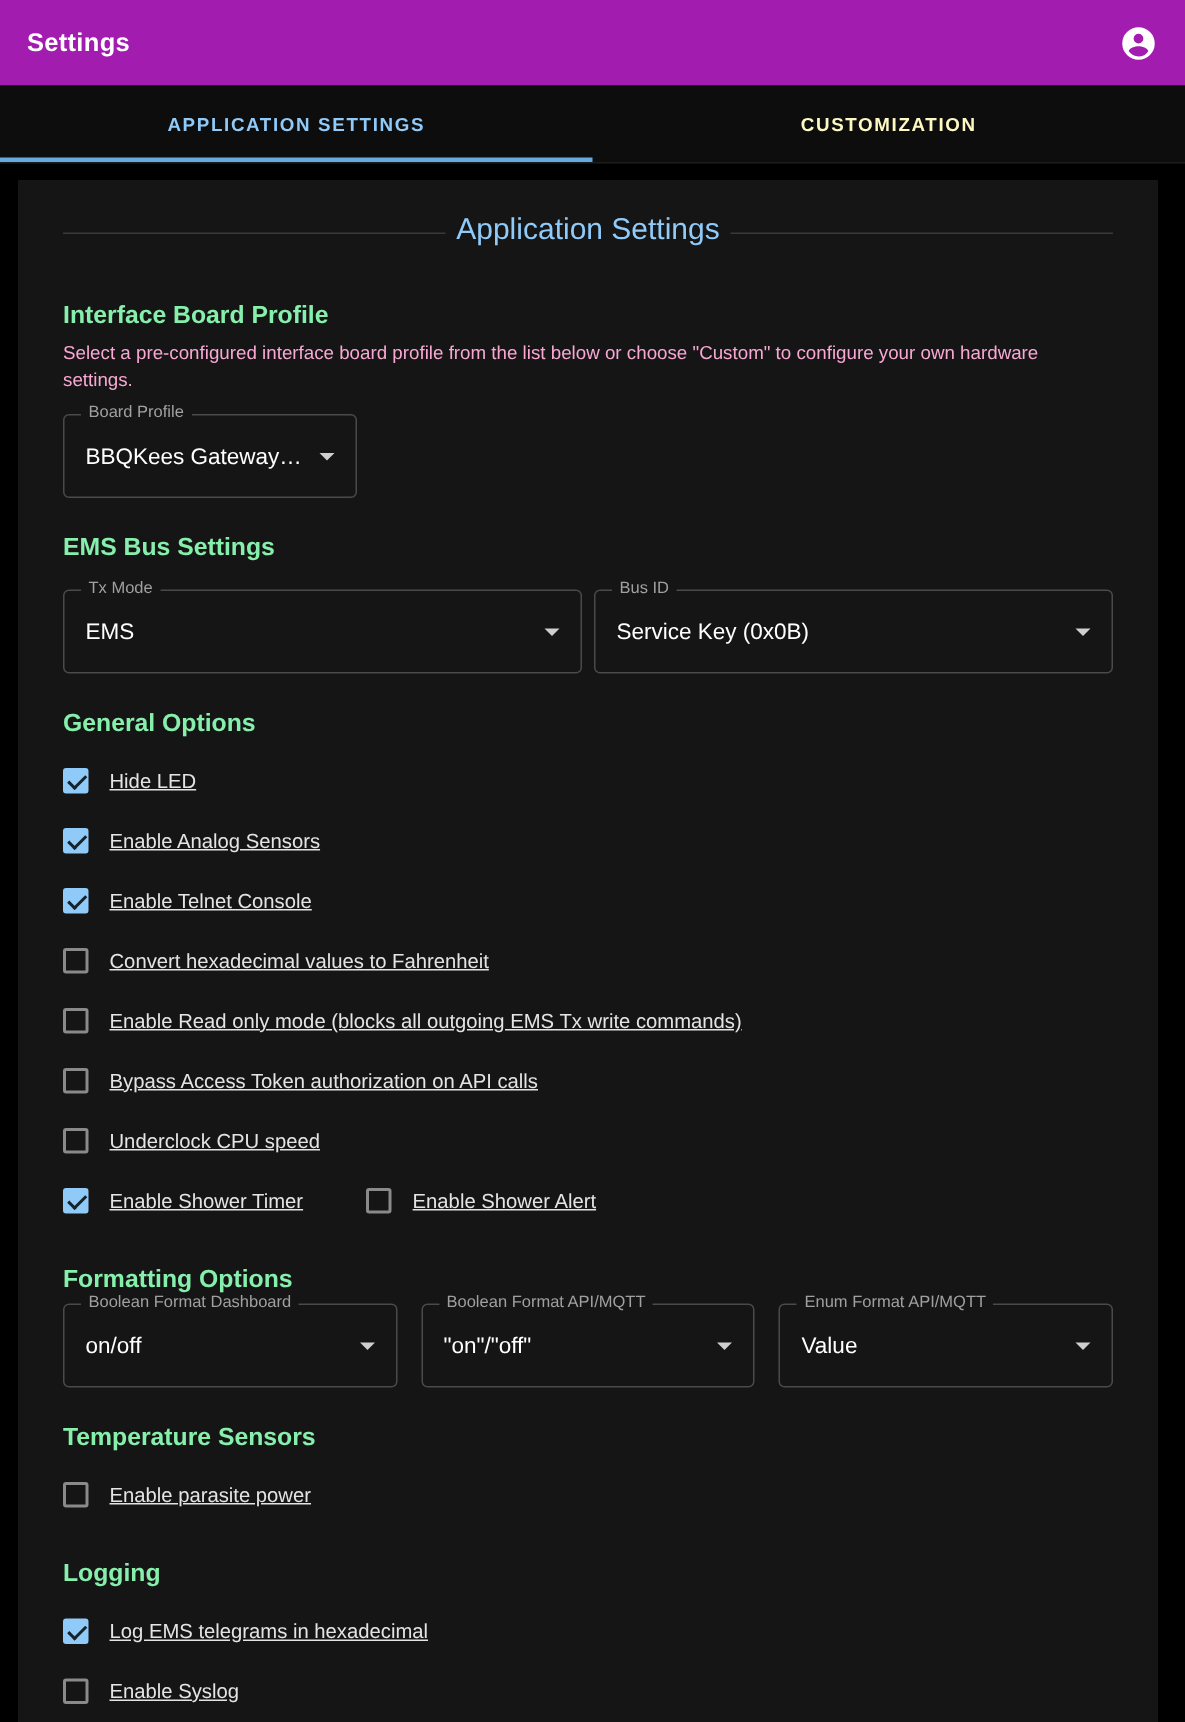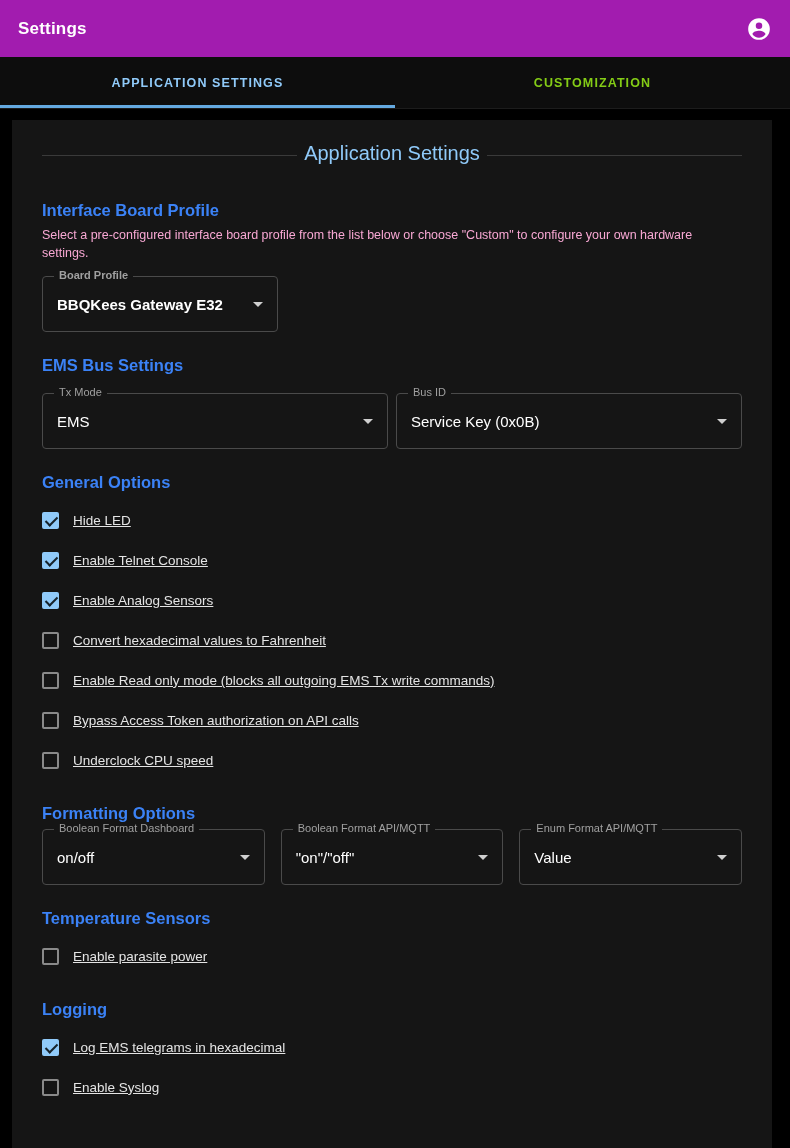--- a/index.html
+++ b/index.html
@@ -45,21 +45,21 @@
     border-bottom: 1px solid #1c1c1c;
   }
   .tab {
     flex: 1;
     display: flex;
     align-items: center;
     justify-content: center;
     font-size: 12.5px;
     font-weight: bold;
     letter-spacing: 1.1px;
-    color: #84cc16;
+    color: #fef9c3;
     position: relative;
     cursor: pointer;
   }
   .tab.active { color: #90caf9; }
   .tab.active::after {
     content: "";
     position: absolute;
     left: 0; right: 0; bottom: 0;
     height: 3px;
     background: #64a9e0;
@@ -89,21 +89,21 @@
     position: absolute;
     top: 35px;
     height: 1px;
     background: #3a3a3a;
     width: 255px;
   }
   .panel-title .line.left { left: 0; }
   .panel-title .line.right { right: 0; }
 
   .section-title {
-    color: #3b82f6;
+    color: #86efac;
     font-size: 16.5px;
     font-weight: bold;
     margin: 24px 0 6px 0;
   }
   .section-desc {
     color: #f9a8d4;
     font-size: 12.5px;
     line-height: 1.45;
     margin: 0 0 14px 0;
   }
@@ -141,21 +141,21 @@
   .caret {
     width: 0; height: 0;
     border-left: 5px solid transparent;
     border-right: 5px solid transparent;
     border-top: 5px solid #cfcfcf;
     margin-left: 8px;
     flex: 0 0 auto;
   }
 
   .row { display: flex; }
-  .board-profile-wrap { width: 236px; margin-top: 14px; font-weight: bold; }
+  .board-profile-wrap { width: 196px; margin-top: 14px; }
   .bus-row { gap: 8px; margin-top: 18px; justify-content: center; }
   .bus-row .field { flex: 1; }
   .fmt-row { gap: 16px; margin-top: 0; }
   .fmt-row .field { flex: 1; }
 
   
   .check-list { margin-top: 8px; }
   .check-row {
     display: flex;
     align-items: center;
@@ -246,41 +246,47 @@
   </div>
 
   <div class="section-title">General Options</div>
   <div class="check-list">
     <div class="check-row">
       <span class="cb checked"></span>
       <span class="cb-label">Hide LED</span>
     </div>
     <div class="check-row">
       <span class="cb checked"></span>
+      <span class="cb-label">Enable Analog Sensors</span>
+    </div>
+    <div class="check-row">
+      <span class="cb checked"></span>
       <span class="cb-label">Enable Telnet Console</span>
     </div>
     <div class="check-row">
-      <span class="cb checked"></span>
-      <span class="cb-label">Enable Analog Sensors</span>
-    </div>
-    <div class="check-row">
       <span class="cb"></span>
       <span class="cb-label">Convert hexadecimal values to Fahrenheit</span>
     </div>
     <div class="check-row">
       <span class="cb"></span>
       <span class="cb-label">Enable Read only mode (blocks all outgoing EMS Tx write commands)</span>
     </div>
     <div class="check-row">
       <span class="cb"></span>
       <span class="cb-label">Bypass Access Token authorization on API calls</span>
     </div>
     <div class="check-row">
       <span class="cb"></span>
       <span class="cb-label">Underclock CPU speed</span>
+    </div>
+    <div class="check-row">
+      <span class="cb checked"></span>
+      <span class="cb-label">Enable Shower Timer</span>
+      <span class="cb inline-gap"></span>
+      <span class="cb-label">Enable Shower Alert</span>
     </div>
   </div>
 
   <div class="section-title">Formatting Options</div>
   <div class="row fmt-row">
     <div class="field">
       <span class="legend">Boolean Format Dashboard</span>
       <span class="value">on/off</span>
       <span class="caret"></span>
     </div>

